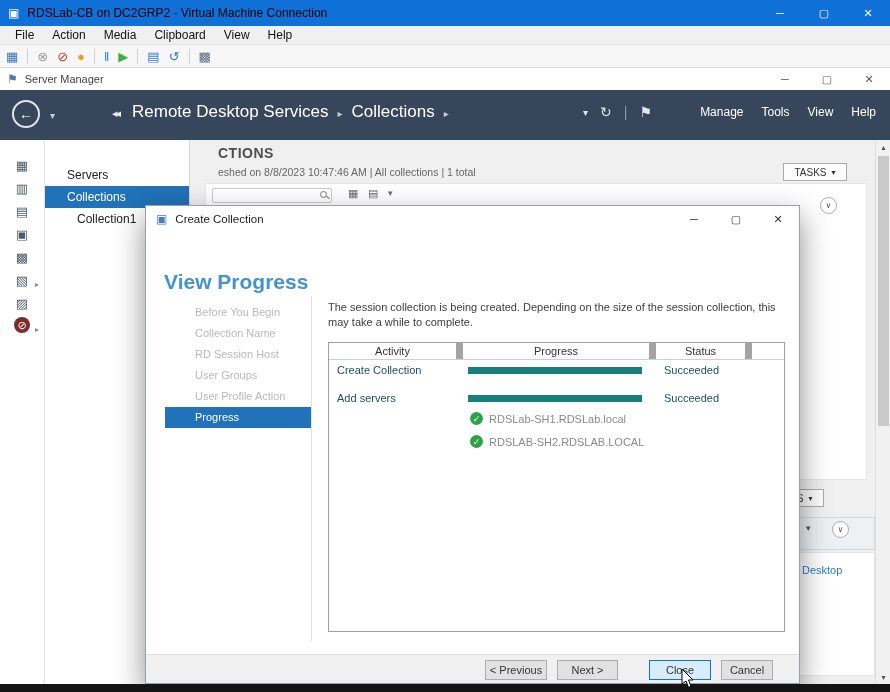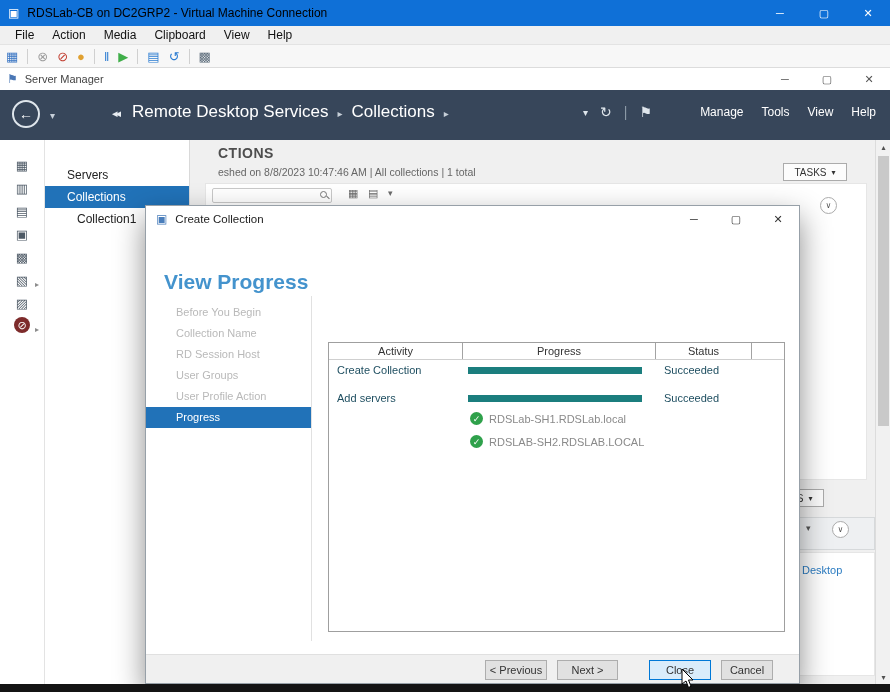--- a/index.html
+++ b/index.html
@@ -66,28 +66,28 @@
 
   
   .dialog{left:145px;top:205px;width:655px;height:479px;background:#fff;border:1px solid #97a0a8;
           box-shadow:0 12px 28px rgba(0,0,0,.45);z-index:10;}
   .dlg-titlebar{position:absolute;left:0;top:0;width:100%;height:26px;display:flex;align-items:center;}
   .dlg-app-icon{margin-left:10px;font-size:12px;color:#4a7ebb;}
   .dlg-title{margin-left:8px;font-size:11.5px;color:#222;}
   .dlg-controls{position:absolute;right:0;top:0;height:26px;display:flex;}
   .dlg-controls span{width:42px;height:26px;display:flex;align-items:center;justify-content:center;color:#333;font-size:11px;}
   .dlg-heading{position:absolute;left:18px;top:44px;font-size:21px;font-weight:700;color:var(--heading,#4493cd);margin-top:20px;}
-  .steps{position:absolute;left:0;top:96px;width:165px;}
+  .steps{position:absolute;left:0;top:96px;width:165px;padding-left:19px;}
   .step{height:21px;line-height:21px;padding-left:30px;font-size:11px;color:#b9b9b9;}
   .step.active{background:var(--accent,#2172b8);color:#fff;}
   .vsep{position:absolute;left:165px;top:90px;width:1px;height:345px;background:#e1e1e1;}
   .dlg-desc{position:absolute;left:182px;top:94px;width:462px;font-size:11px;color:#3c3c3c;line-height:1.35;}
   .ptable{position:absolute;left:182px;top:136px;width:457px;height:290px;border:1px solid #9f9f9f;background:#fff;}
   .thead{position:absolute;left:0;top:0;width:100%;height:17px;display:flex;border-bottom:1px solid #cfcfcf;}
-  .th{font-size:11px;color:#333;text-align:center;line-height:16px;border-right:1px solid #a3a3a3;}
+  .th{font-size:11px;color:#333;text-align:center;line-height:16px;border-right:7px solid #a3a3a3;}
   .th-activity{width:134px;} .th-progress{width:193px;} .th-status{width:96px;} .th-rest{flex:1;border-right:none;}
   .trow{position:absolute;left:0;width:100%;height:26px;}
   .trow .activity{position:absolute;left:8px;top:4px;font-size:11px;color:var(--tabletext,#1e4e60);}
   .trow .bar{position:absolute;left:139px;top:7px;width:174px;height:7px;background:#eef2f2;}
   .trow .fill{display:block;height:7px;background:var(--teal,#1b7e7e);}
   .trow .status{position:absolute;left:335px;top:4px;font-size:11px;color:var(--tabletext,#1e4e60);}
   .srow{position:absolute;left:0;width:100%;height:22px;}
   .srow .check{position:absolute;left:141px;top:3px;width:13px;height:13px;border-radius:50%;background:var(--success,#2fa14b);
                color:#fff;font-size:9px;display:flex;align-items:center;justify-content:center;}
   .srow .sname{position:absolute;left:160px;top:4px;font-size:11px;color:#8a8a8a;}
@@ -241,20 +241,21 @@
     <div class="steps">
       <div class="step">Before You Begin</div>
       <div class="step">Collection Name</div>
       <div class="step">RD Session Host</div>
       <div class="step">User Groups</div>
       <div class="step">User Profile Action</div>
       <div class="step active">Progress</div>
     </div>
     <div class="vsep"></div>
 
+    <div class="dlg-desc">The session collection is being created. Depending on the size of the session collection, this may take a while to complete.</div>
 
     <div class="ptable">
       <div class="thead">
         <div class="th th-activity">Activity</div>
         <div class="th th-progress">Progress</div>
         <div class="th th-status">Status</div>
         <div class="th th-rest"></div>
       </div>
 
       <div class="trow" style="top:17px;">

